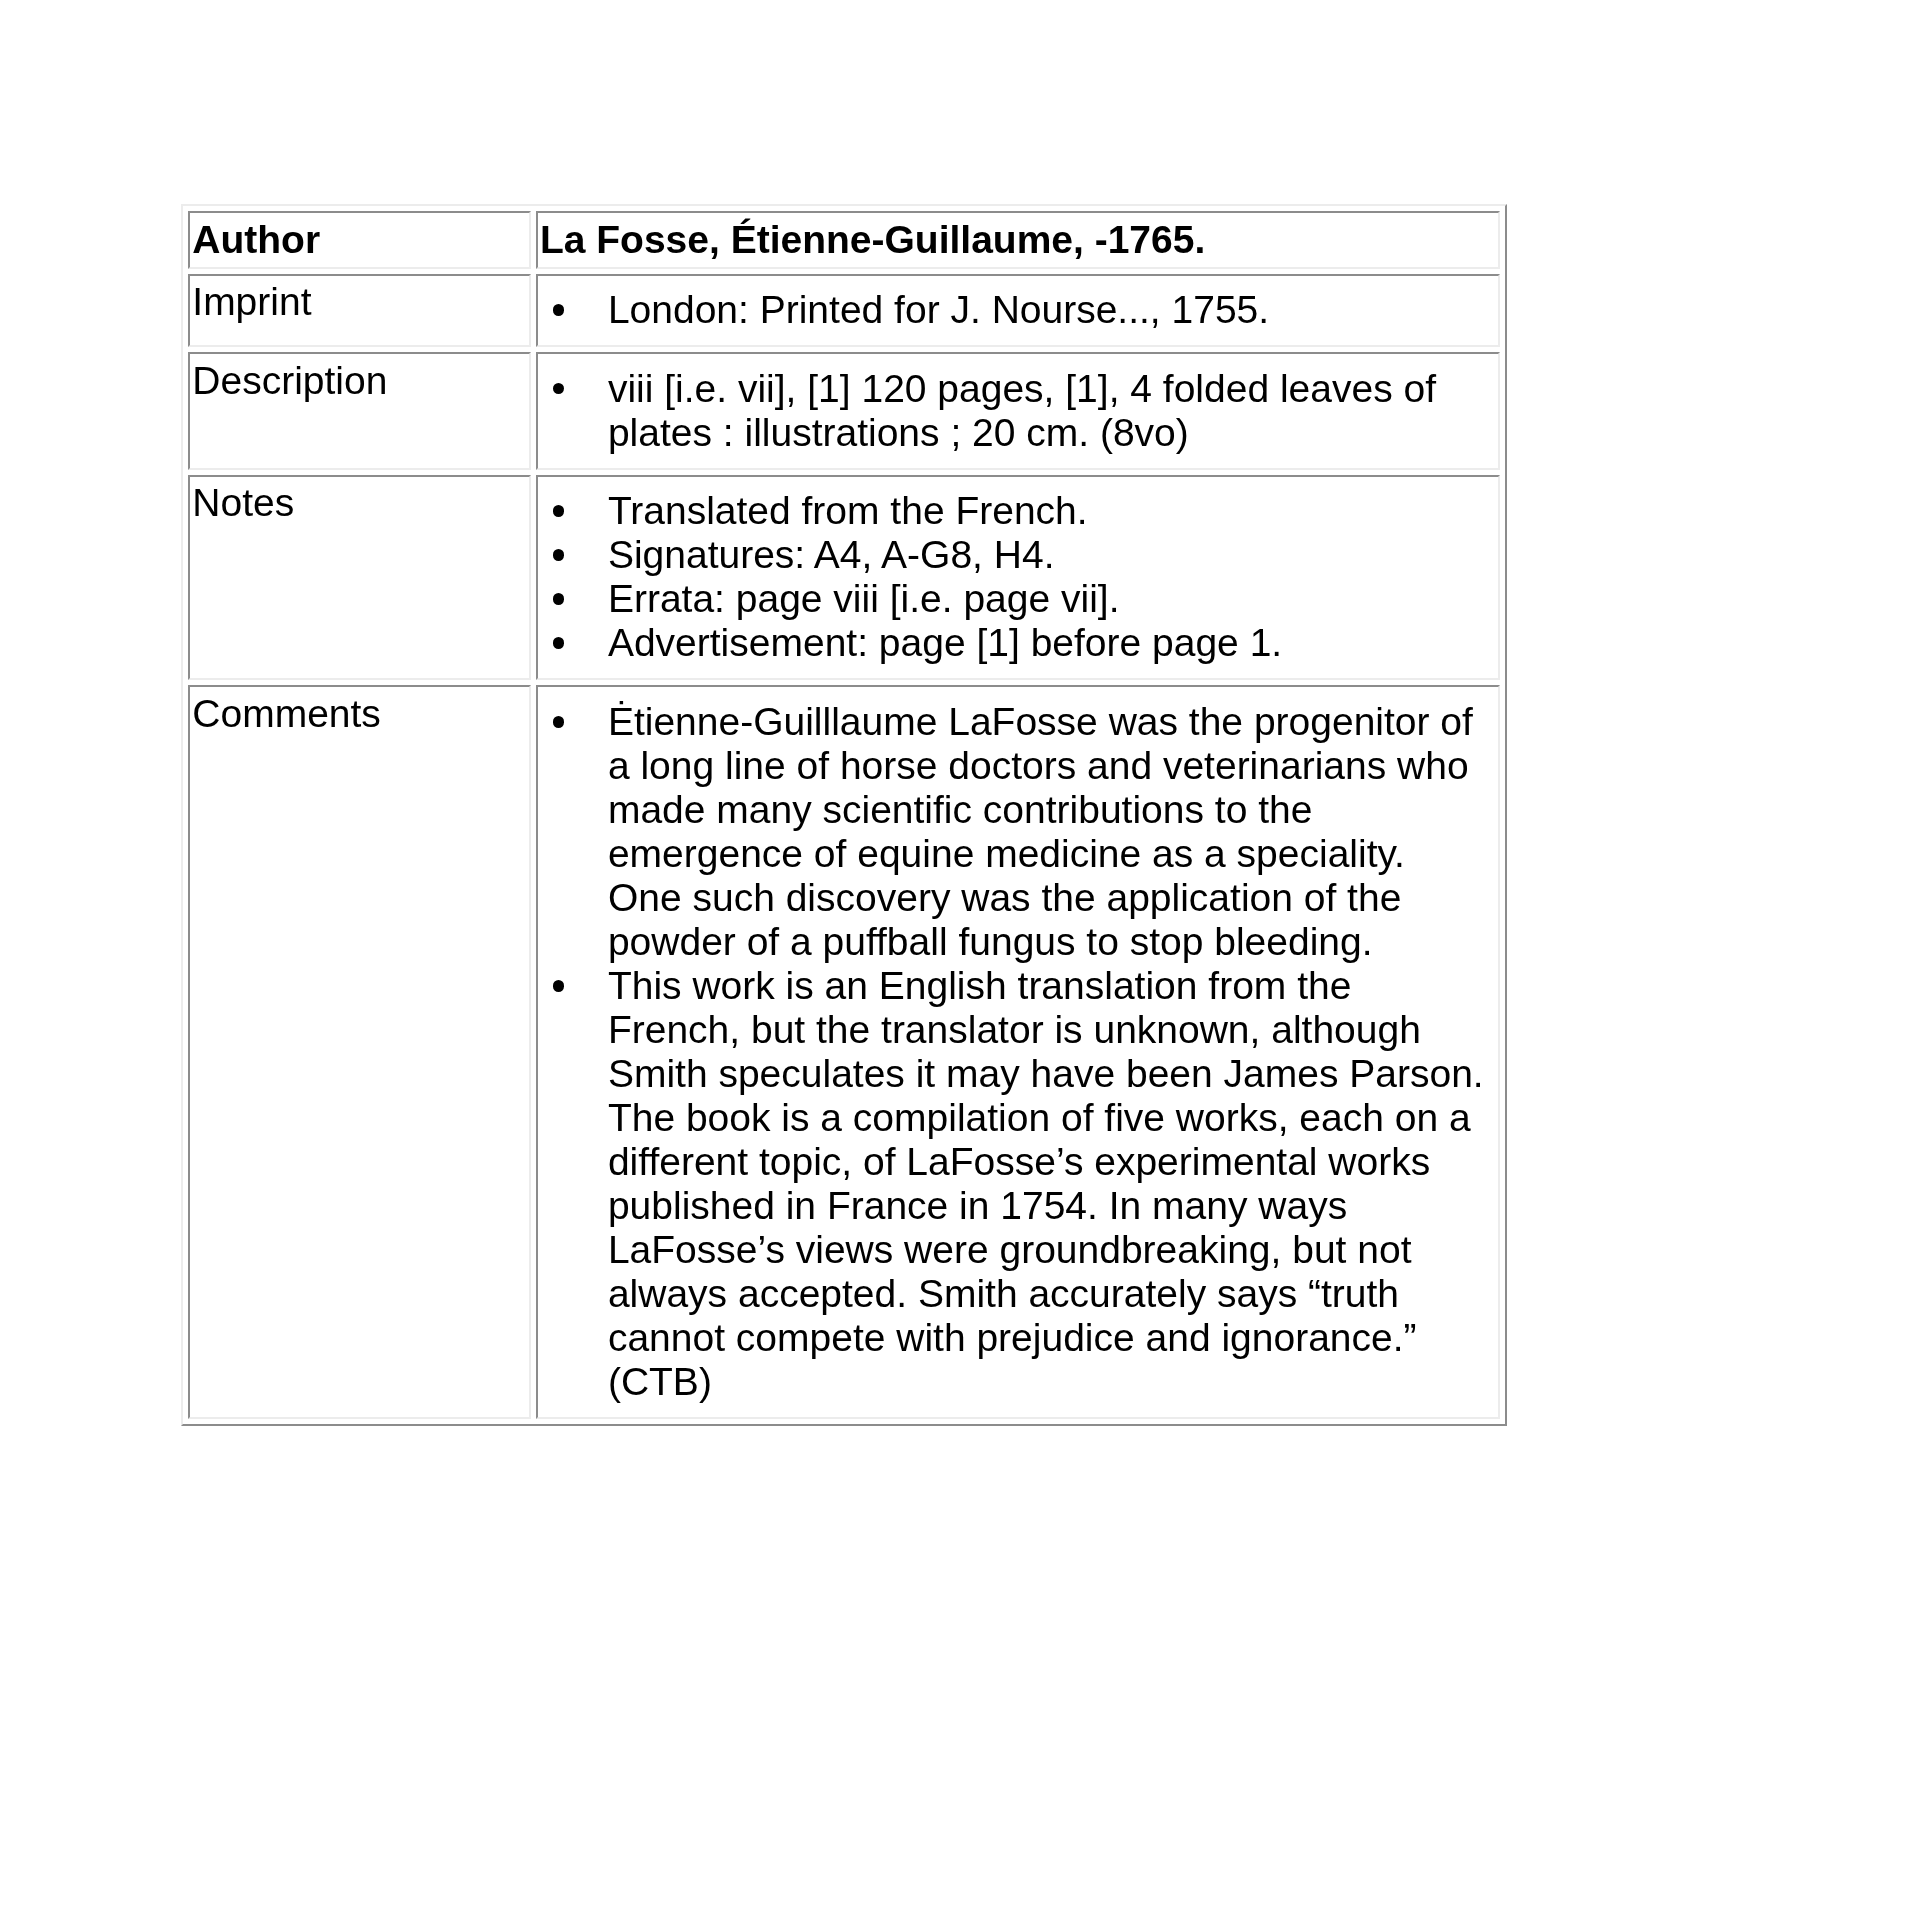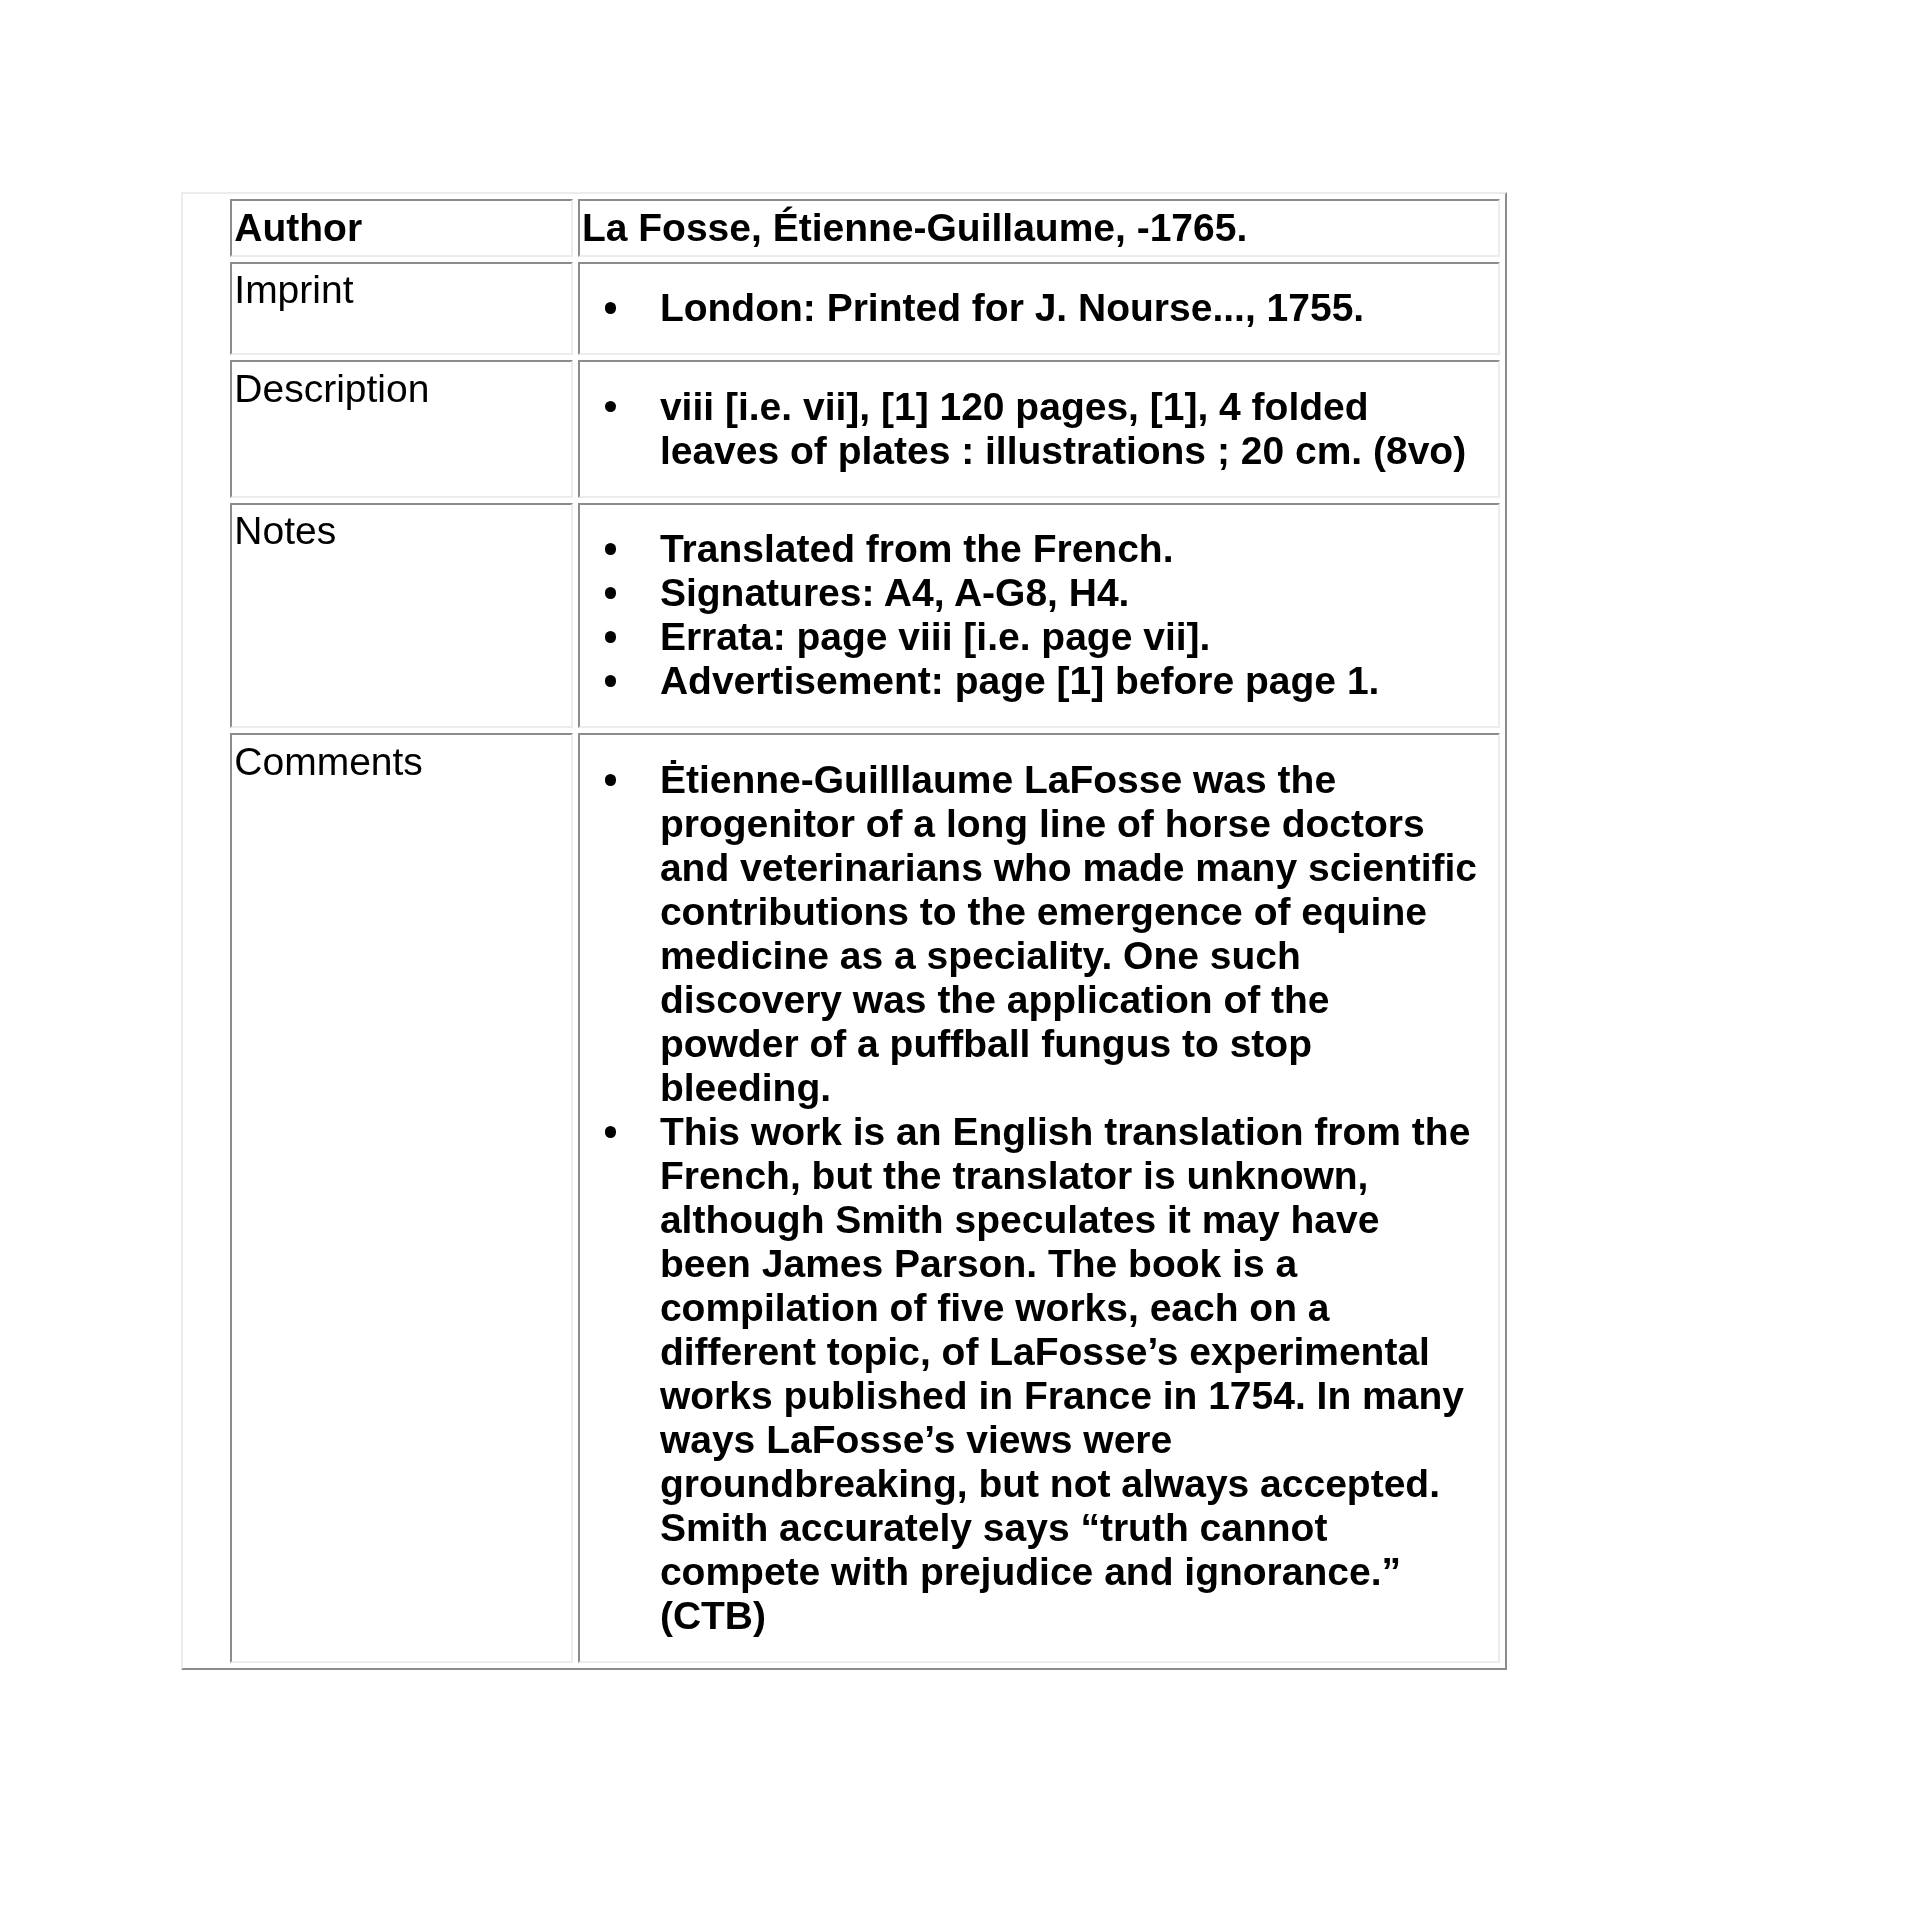--- a/index.html
+++ b/index.html
@@ -11,46 +11,44 @@
     width: 1965px;
     height: 2542px;
     position: relative;
     overflow: hidden;
     font-family: "Liberation Sans", "DejaVu Sans", sans-serif;
     color: #000000;
   }
   table.record {
     position: absolute;
     left: 181px;
-    top: 192px;
+    top: 204px;
     width: 1326px;
     border-collapse: separate;
     border-spacing: 5px;
     border-style: solid;
     border-width: 2.7px;
     border-color: #ececec #8c8c8c #8c8c8c #ececec;
     table-layout: fixed;
-    padding-left: 42px;
   }
   table.record td {
     border-style: solid;
     border-width: 2.7px;
     border-color: #8c8c8c #ececec #ececec #8c8c8c;
     padding: 4.6px 2.3px 5px 2.3px;
     vertical-align: top;
     font-size: 39px;
     line-height: 44px;
   }
   td.label-cell { width: 334px; }
   tr.bold td { font-weight: bold; }
   ul.vals {
-    margin: 18px;
+    margin: 8px;
     padding: 0 0 0 60px;
     list-style: none;
-    font-weight: bold;
   }
   ul.vals li {
     position: relative;
   }
   ul.vals li .bullet {
     position: absolute;
     left: -55px;
     top: 16px;
     width: 11.6px;
     height: 11.6px;

